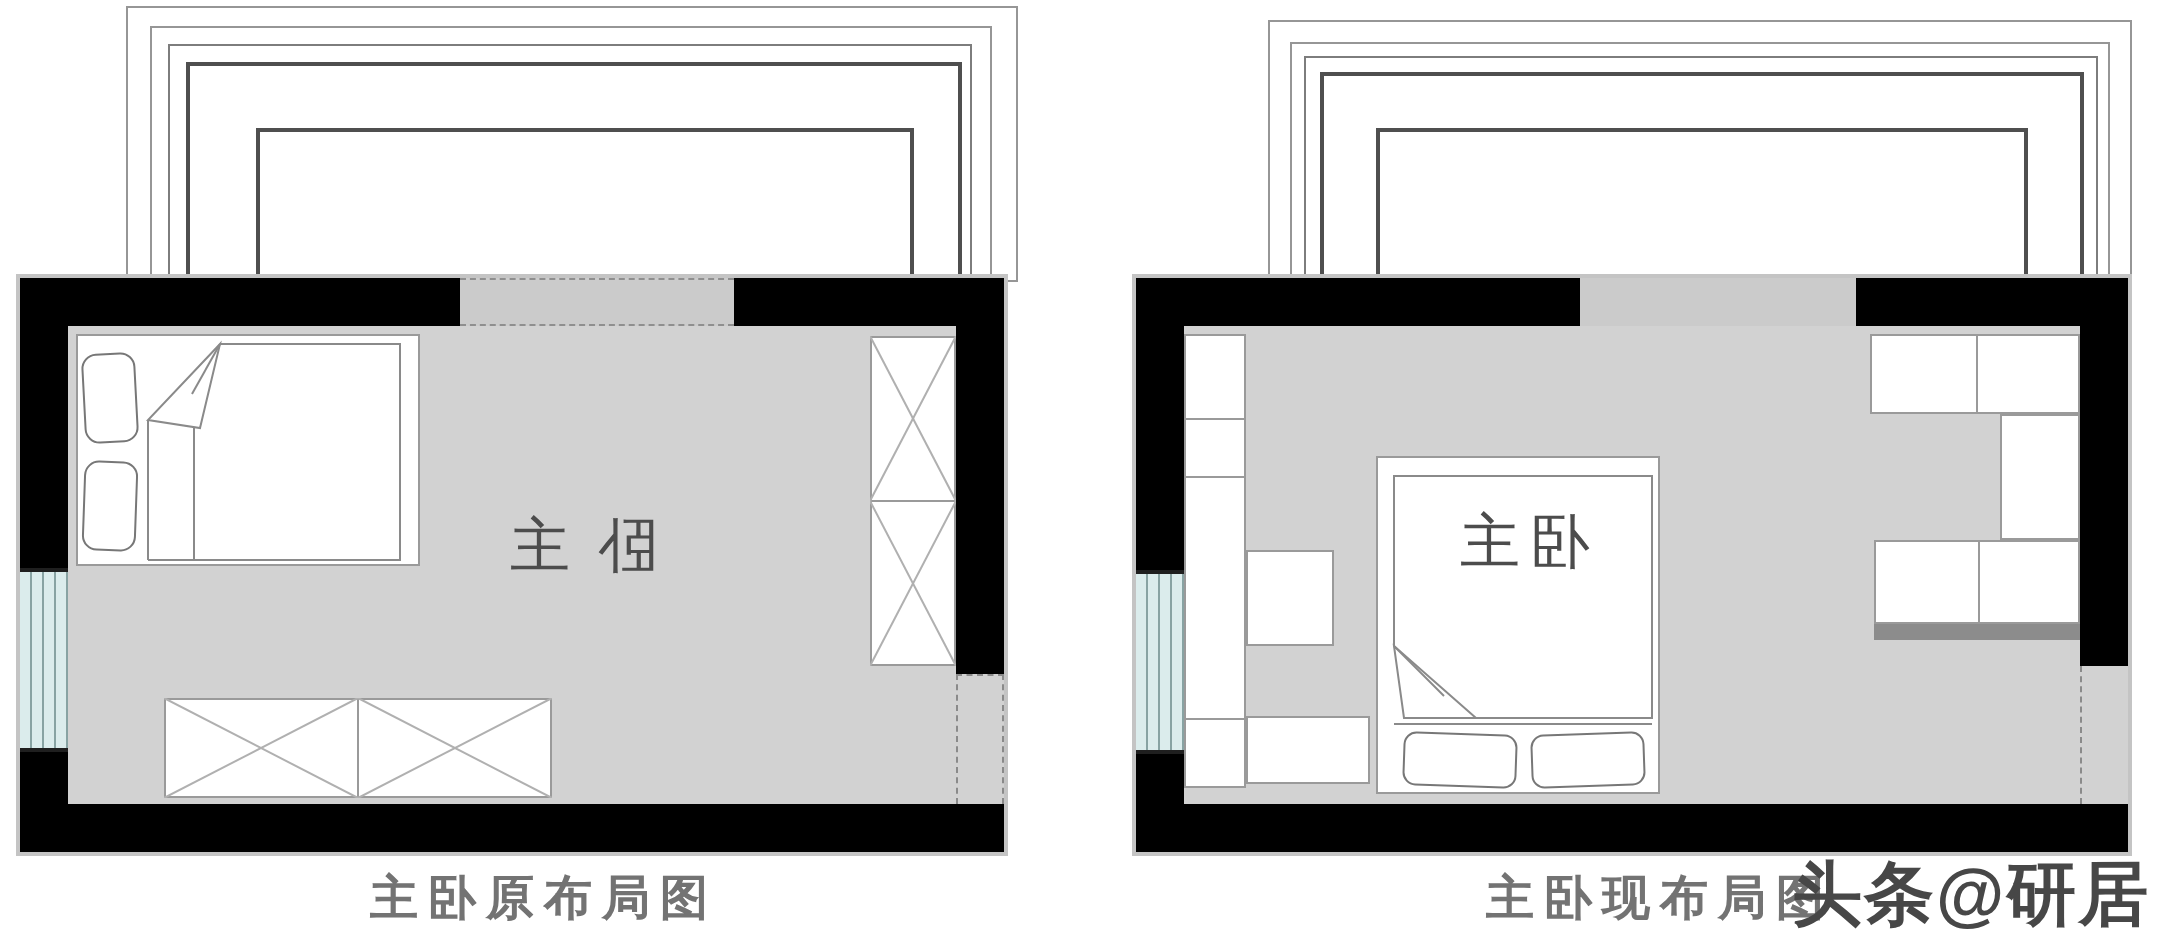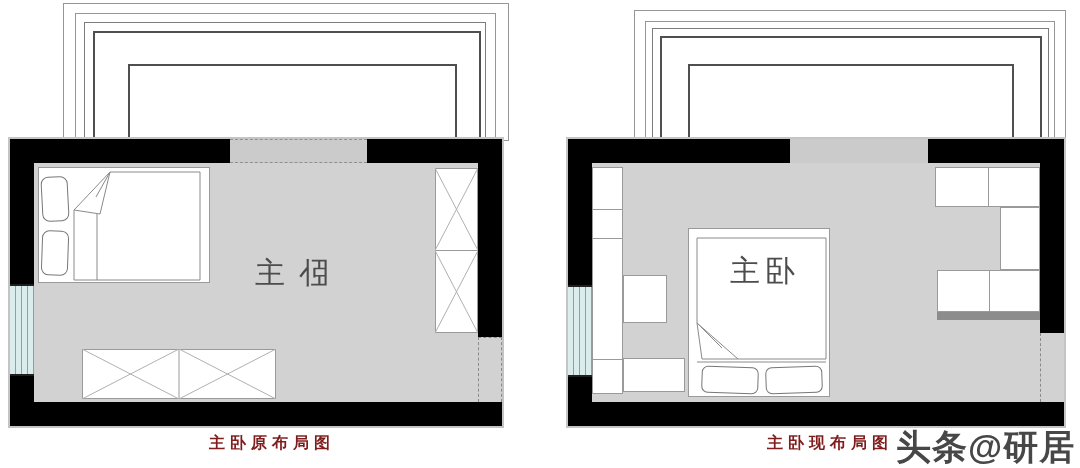--- a/index.html
+++ b/index.html
@@ -29,22 +29,22 @@
   .furn{position:absolute;background:#fff;border:1px solid #9a9a9a;box-sizing:border-box;}
   .furn .hline{position:absolute;left:0;right:0;height:0;border-top:1px solid #9a9a9a;}
   .furn .vline{position:absolute;top:0;bottom:0;width:0;border-left:1px solid #9a9a9a;}
   .accent-strip{position:absolute;background:var(--cabinet_accent,#8c8c8c);}
   svg.furn-svg{position:absolute;display:block;}
   
   .room-label{position:absolute;width:200px;text-align:center;font-size:30px;
               color:var(--text,#4c4c4c);letter-spacing:7px;font-weight:500;}
   .flip{display:inline-block;transform:scaleX(-1);}
   
-  .caption{position:absolute;width:300px;text-align:center;font-size:16px;letter-spacing:5px;
-           color:#7f1d1d;font-weight:600;}
+  .caption{position:absolute;width:300px;text-align:center;font-size:24px;letter-spacing:5px;
+           color:#737373;font-weight:600;}
   .watermark{position:absolute;font-size:35px;font-weight:700;color:#474747;letter-spacing:1px;
              white-space:nowrap;}
 </style>
 </head>
 <body>
 
 <div class="canvas">
 
   <div class="bal t1" style="left:63px;top:3px;width:444px;height:136px;"></div>
   <div class="bal t1" style="left:75px;top:13px;width:419px;height:126px;"></div>

